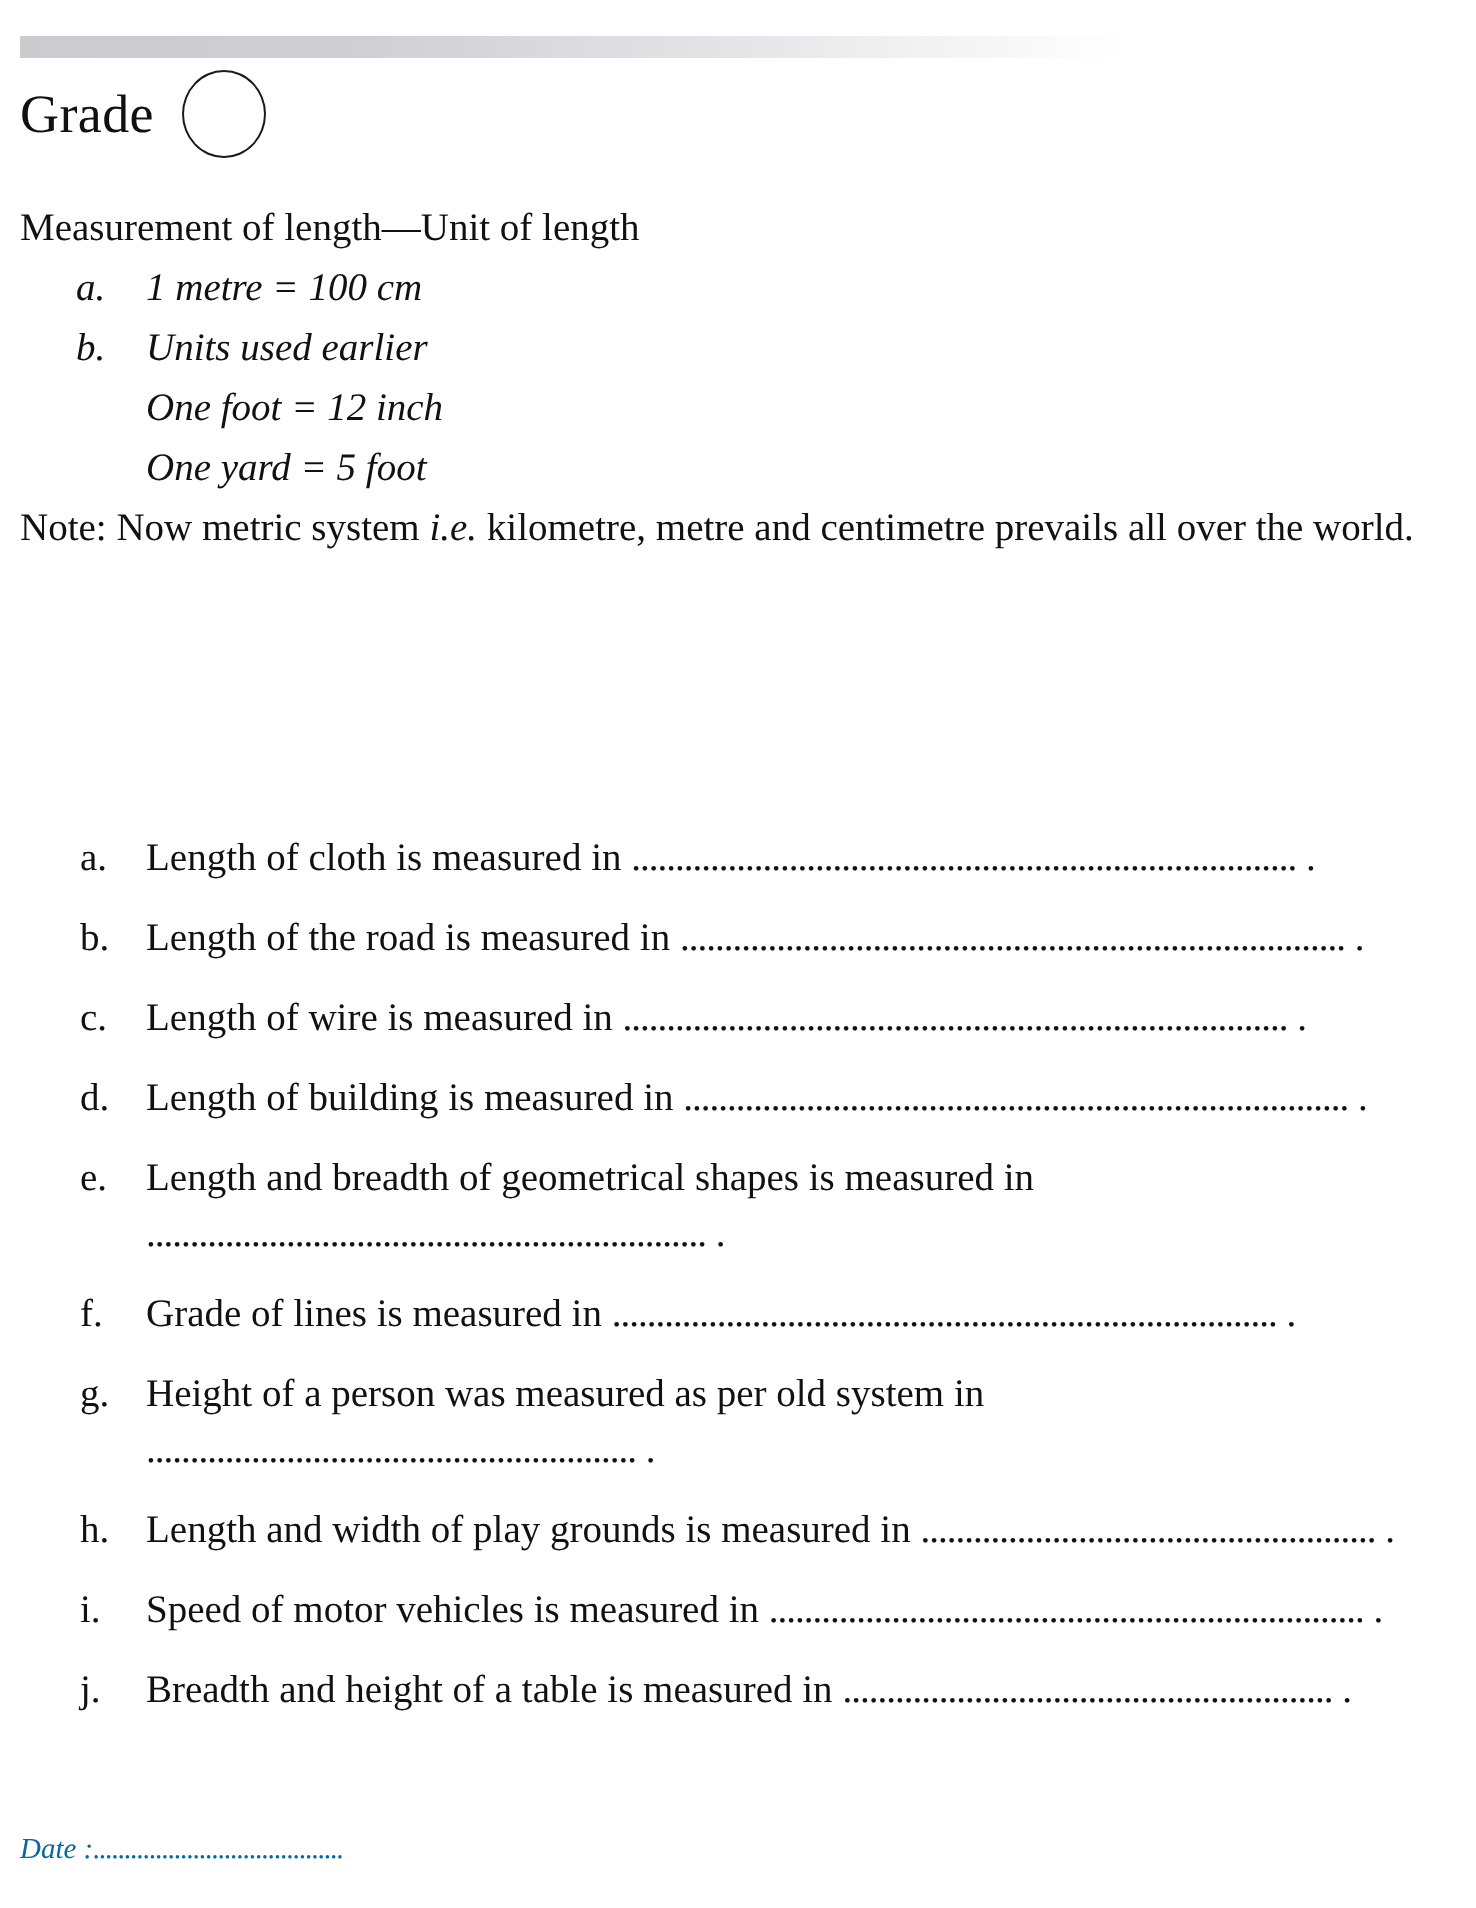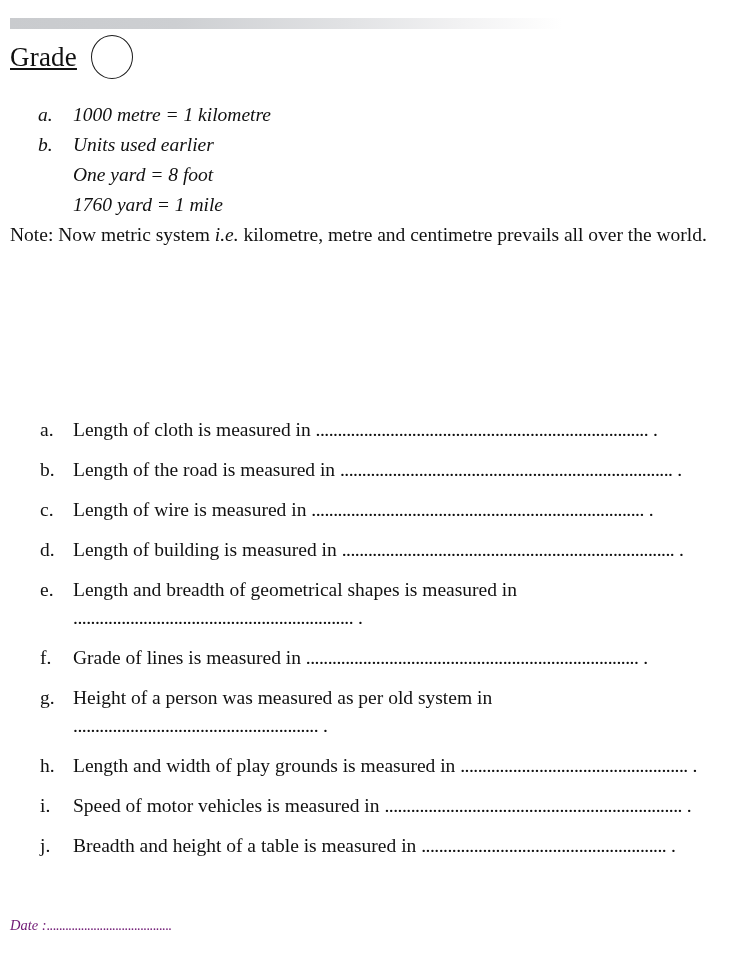--- a/index.html
+++ b/index.html
@@ -30,21 +30,20 @@
     left: 10px;
     top: 34px;
     height: 46px;
     display: flex;
     align-items: center;
   }
   #grade-label {
     font-size: 27px;
     line-height: 1;
     letter-spacing: .2px;
-    text-decoration: underline;
   }
   #grade-circle {
     margin-left: 14px;
     width: 42px;
     height: 44px;
     border: 1.6px solid #1b1b1b;
     border-radius: 50%;
     box-sizing: border-box;
   }
 
@@ -119,38 +118,39 @@
   
   #footer {
     position: absolute;
     left: 10px;
     right: 8px;
     top: 917px;
     display: flex;
     justify-content: space-between;
     font-style: italic;
     font-size: 14.5px;
-    color: #701a75;
+    color: #0369a1;
   }
   #footer .dots { font-size: 14.5px; }
 </style>
 </head>
 <body>
 
 <div id="header-bar"></div>
 
 <div id="grade-row">
   <span id="grade-label">Grade</span>
   <span id="grade-circle"></span>
 </div>
 
 <div class="block" id="info-block" style="top:100px;">
+  <div class="heading">Measurement of length—Unit of length</div>
   <ul class="info-list" id="info-list">
-      <li class="info-item"><span class="marker">a.</span><div class="info-sub">1000 metre = 1 kilometre</div></li>
-      <li class="info-item"><span class="marker">b.</span><span>Units used earlier</span><div class="info-sub">One yard = 8 foot</div><div class="info-sub">1760 yard = 1 mile</div></li>
+      <li class="info-item"><span class="marker">a.</span><div class="info-sub">1 metre = 100 cm</div></li>
+      <li class="info-item"><span class="marker">b.</span><span>Units used earlier</span><div class="info-sub">One foot = 12 inch</div><div class="info-sub">One yard = 5 foot</div></li>
     </ul>
   <div class="note" id="note"><b>Note:</b> Now metric system <i>i.e.</i> kilometre, metre and centimetre prevails all over the world.</div>
 </div>
 
 <div class="block" id="answer-block" style="top:408px;">
   <ul class="answers" id="answer-list" style="margin-top:8px;">
       <li class="answer-item"><span class="marker">a.</span><span>Length of cloth is measured in</span> <span class="dots">............................................................................</span> <span>.</span></li>
       <li class="answer-item"><span class="marker">b.</span><span>Length of the road is measured in</span> <span class="dots">............................................................................</span> <span>.</span></li>
       <li class="answer-item"><span class="marker">c.</span><span>Length of wire is measured in</span> <span class="dots">............................................................................</span> <span>.</span></li>
       <li class="answer-item"><span class="marker">d.</span><span>Length of building is measured in</span> <span class="dots">............................................................................</span> <span>.</span></li>

